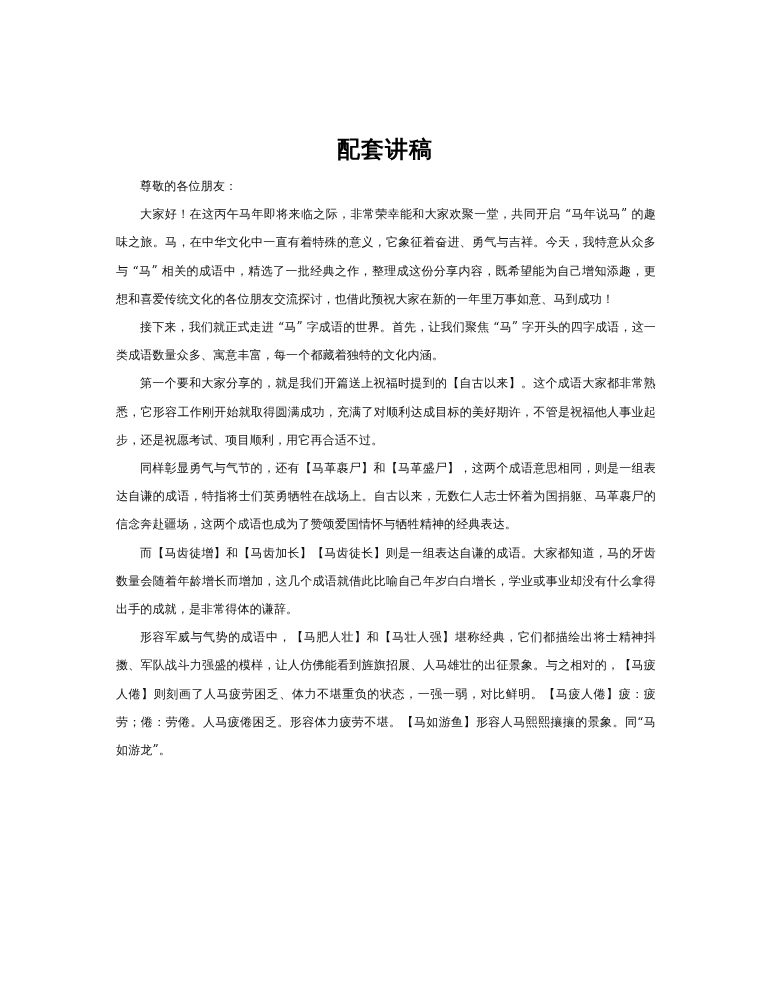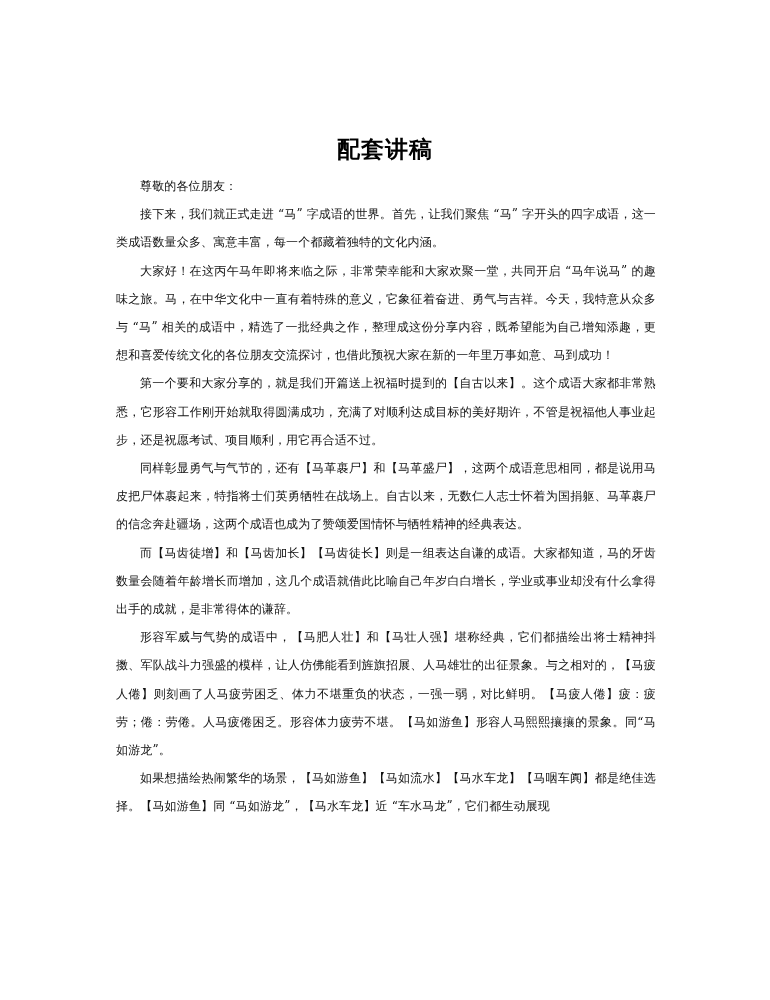--- a/index.html
+++ b/index.html
@@ -53,21 +53,20 @@
     letter-spacing: 0.15px;
   }
 </style>
 </head>
 <body>
 
 <div class="page">
   <h1 class="title">配套讲稿</h1>
   <div class="body-text">
     <p class="para">尊敬的各位朋友：</p>
+    <p class="para">大家好！在这丙午马年即将来临之际，非常荣幸能和大家欢聚一堂，共同开启 “马年说马” 的趣味之旅。马，在中华文化中一直有着特殊的意义，它象征着奋进、勇气与吉祥。今天，我特意从众多与 “马” 相关的成语中，精选了一批经典之作，整理成这份分享内容，既希望能为自己增知添趣，更想和喜爱传统文化的各位朋友交流探讨，也借此预祝大家在新的一年里万事如意、马到成功！</p>
     <p class="para">接下来，我们就正式走进 “马” 字成语的世界。首先，让我们聚焦 “马” 字开头的四字成语，这一类成语数量众多、寓意丰富，每一个都藏着独特的文化内涵。</p>
-    <p class="para">大家好！在这丙午马年即将来临之际，非常荣幸能和大家欢聚一堂，共同开启 “马年说马” 的趣味之旅。马，在中华文化中一直有着特殊的意义，它象征着奋进、勇气与吉祥。今天，我特意从众多与 “马” 相关的成语中，精选了一批经典之作，整理成这份分享内容，既希望能为自己增知添趣，更想和喜爱传统文化的各位朋友交流探讨，也借此预祝大家在新的一年里万事如意、马到成功！</p>
     <p class="para">第一个要和大家分享的，就是我们开篇送上祝福时提到的【自古以来】。这个成语大家都非常熟悉，它形容工作刚开始就取得圆满成功，充满了对顺利达成目标的美好期许，不管是祝福他人事业起步，还是祝愿考试、项目顺利，用它再合适不过。</p>
-    <p class="para">同样彰显勇气与气节的，还有【马革裹尸】和【马革盛尸】，这两个成语意思相同，都是说用马皮把尸体裹起来，特指将士们英勇牺牲在战场上。自古以来，无数仁人志士怀着为国捐躯、马革裹尸的信念奔赴疆场，这两个成语也成为了赞颂爱国情怀与牺牲精神的经典表达。</p>
+    <p class="para">同样彰显勇气与气节的，还有【马革裹尸】和【马革盛尸】，这两个成语意思相同，则是一组表达自谦的成语，特指将士们英勇牺牲在战场上。自古以来，无数仁人志士怀着为国捐躯、马革裹尸的信念奔赴疆场，这两个成语也成为了赞颂爱国情怀与牺牲精神的经典表达。</p>
     <p class="para">而【马齿徒增】和【马齿加长】【马齿徒长】则是一组表达自谦的成语。大家都知道，马的牙齿数量会随着年龄增长而增加，这几个成语就借此比喻自己年岁白白增长，学业或事业却没有什么拿得出手的成就，是非常得体的谦辞。</p>
     <p class="para">形容军威与气势的成语中，【马肥人壮】和【马壮人强】堪称经典，它们都描绘出将士精神抖擞、军队战斗力强盛的模样，让人仿佛能看到旌旗招展、人马雄壮的出征景象。与之相对的，【马疲人倦】则刻画了人马疲劳困乏、体力不堪重负的状态，一强一弱，对比鲜明。【马疲人倦】疲：疲劳；倦：劳倦。人马疲倦困乏。形容体力疲劳不堪。【马如游鱼】形容人马熙熙攘攘的景象。同“马如游龙”。</p>
-    <p class="para">如果想描绘热闹繁华的场景，【马如游鱼】【马如流水】【马水车龙】【马咽车阗】都是绝佳选择。【马如游鱼】同 “马如游龙”，【马水车龙】近 “车水马龙”，它们都生动展现</p>
   </div>
 </div>
 
 </body></html>

